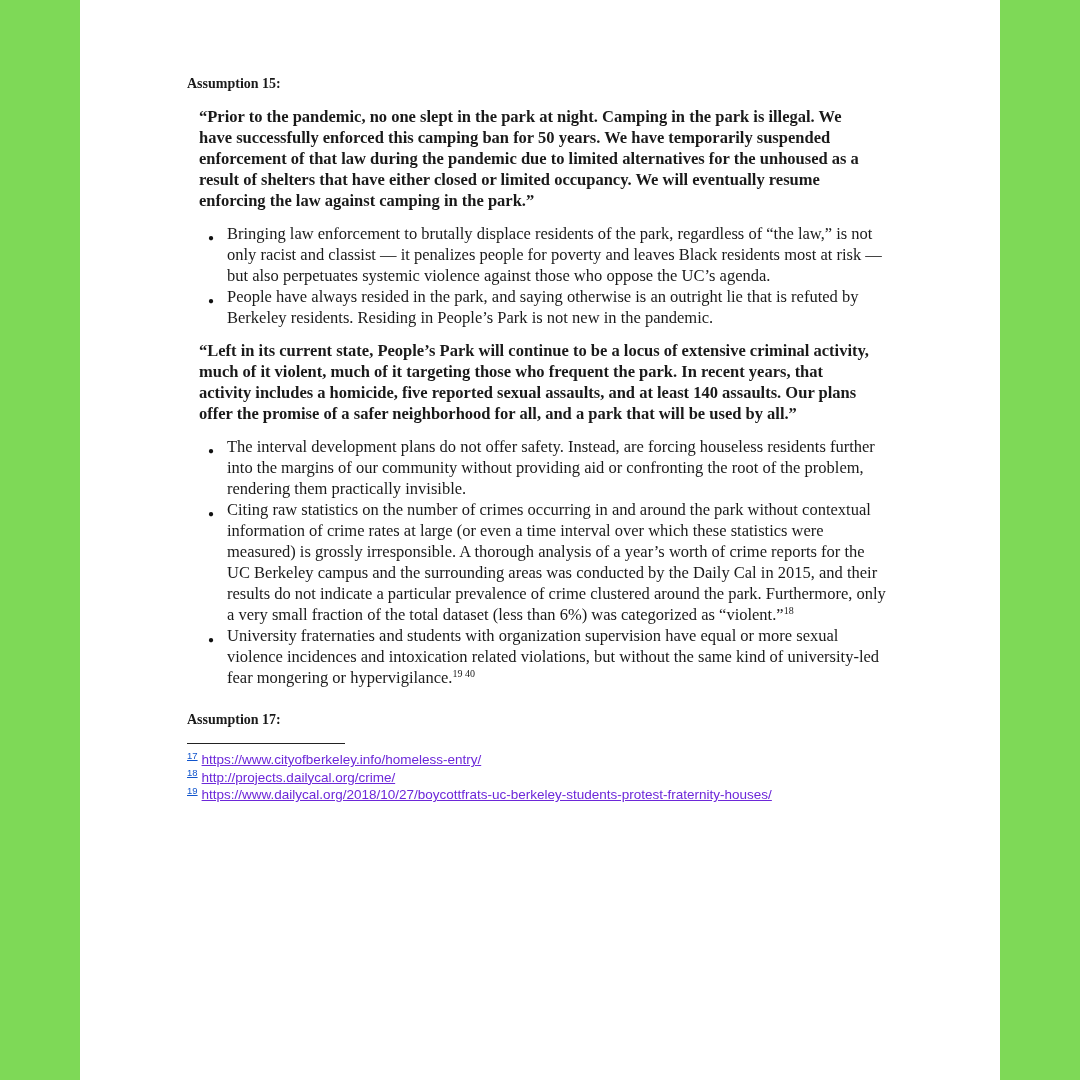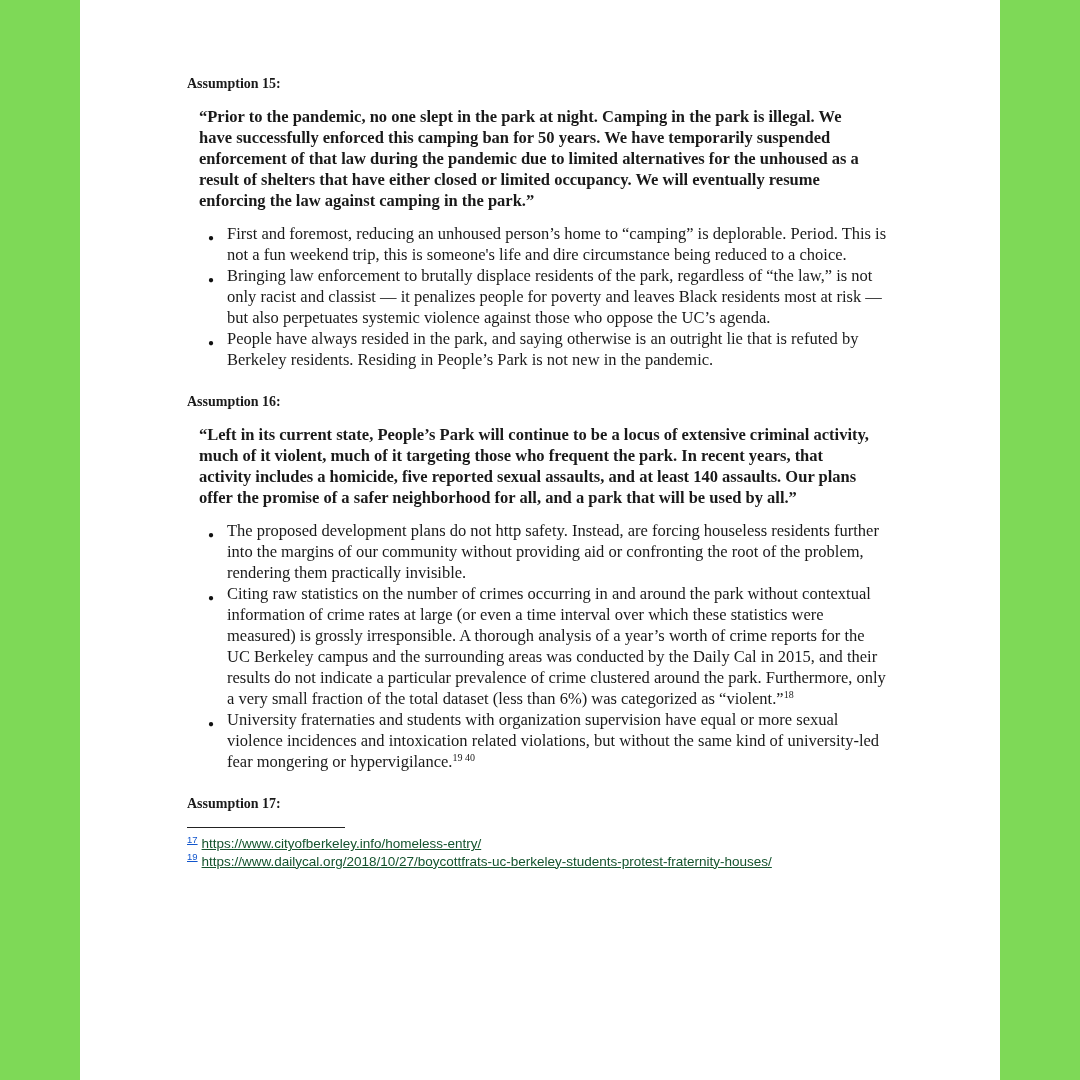--- a/index.html
+++ b/index.html
@@ -83,72 +83,71 @@
   .footnotes li { white-space: nowrap; }
   .fn-num {
     color: #1155cc;
     text-decoration: underline;
     font-size: 9.5px;
     vertical-align: super;
     line-height: 0;
     margin-right: 4px;
   }
   .fn-link {
-    color: #14532d;
+    color: #6d28d9;
     text-decoration: underline;
     cursor: pointer;
   }
 </style>
 </head>
 <body>
 
 <div class="canvas">
 
   <div class="green-band left"></div>
 
   <div class="page body-text">
 
 
     <h3 class="assumption-heading">Assumption 15:</h3>
     <p class="assumption-quote">“Prior to the pandemic, no one slept in the park at night. Camping in the park is illegal. We have successfully enforced this camping ban for 50 years.  We have temporarily suspended enforcement of that law during the pandemic due to limited alternatives for the unhoused as a result of shelters that have either closed or limited occupancy. We will eventually resume enforcing the law against camping in the park.”</p>
     <ul class="bullets">
       <li>
-        <span>First and foremost, reducing an unhoused person’s home to “camping” is deplorable. Period. This is not a fun weekend trip, this is someone's life and dire circumstance being reduced to a choice.</span>
-      </li>
-      <li>
         <span>Bringing law enforcement to brutally displace residents of the park, regardless of “the law,” is not only racist and classist — it penalizes people for poverty and leaves Black residents most at risk — but also perpetuates systemic violence against those who oppose the UC’s agenda.</span>
       </li>
       <li>
         <span>People have always resided in the park, and saying otherwise is an outright lie that is refuted by Berkeley residents. Residing in People’s Park is not new in the pandemic.</span>
       </li>
     </ul>
 
-    <h3 class="assumption-heading">Assumption 16:</h3>
     <p class="assumption-quote">“Left in its current state, People’s Park will continue to be a locus of extensive criminal activity, much of it violent, much of it targeting those who frequent the park. In recent years, that activity includes a homicide, five reported sexual assaults, and at least 140 assaults. Our plans offer the promise of a safer neighborhood for all, and a park that will be used by all.”</p>
     <ul class="bullets">
       <li>
-        <span>The proposed development plans do not http safety. Instead, are forcing houseless residents further into the margins of our community without providing aid or confronting the root of the problem, rendering them practically invisible.</span>
+        <span>The interval development plans do not offer safety. Instead, are forcing houseless residents further into the margins of our community without providing aid or confronting the root of the problem, rendering them practically invisible.</span>
       </li>
       <li>
         <span>Citing raw statistics on the number of crimes occurring in and around the park without contextual information of crime rates at large (or even a time interval over which these statistics were measured) is grossly irresponsible. A thorough analysis of a year’s worth of crime reports for the UC Berkeley campus and the surrounding areas was conducted by the Daily Cal in 2015, and their results do not indicate a particular prevalence of crime clustered around the park. Furthermore, only a very small fraction of the total dataset (less than 6%) was categorized as “violent.”</span><sup class="fn-ref">18</sup>
       </li>
       <li>
         <span>University fraternaties and students with organization supervision have equal or more sexual violence incidences and intoxication related violations, but without the same kind of university-led fear mongering or hypervigilance.</span><sup class="fn-ref">19 40</sup>
       </li>
     </ul>
 
     <h3 class="assumption-heading">Assumption 17:</h3>
 
     <div class="footnote-area">
       <div class="fn-sep"></div>
       <ul class="footnotes">
         <li>
           <sup class="fn-num">17</sup><a class="fn-link">https://www.cityofberkeley.info/homeless-entry/</a>
         </li>
         <li>
+          <sup class="fn-num">18</sup><a class="fn-link">http://projects.dailycal.org/crime/</a>
+        </li>
+        <li>
           <sup class="fn-num">19</sup><a class="fn-link">https://www.dailycal.org/2018/10/27/boycottfrats-uc-berkeley-students-protest-fraternity-houses/</a>
         </li>
       </ul>
     </div>
 
   </div>
 
   <div class="green-band right"></div>
 
 </div>

